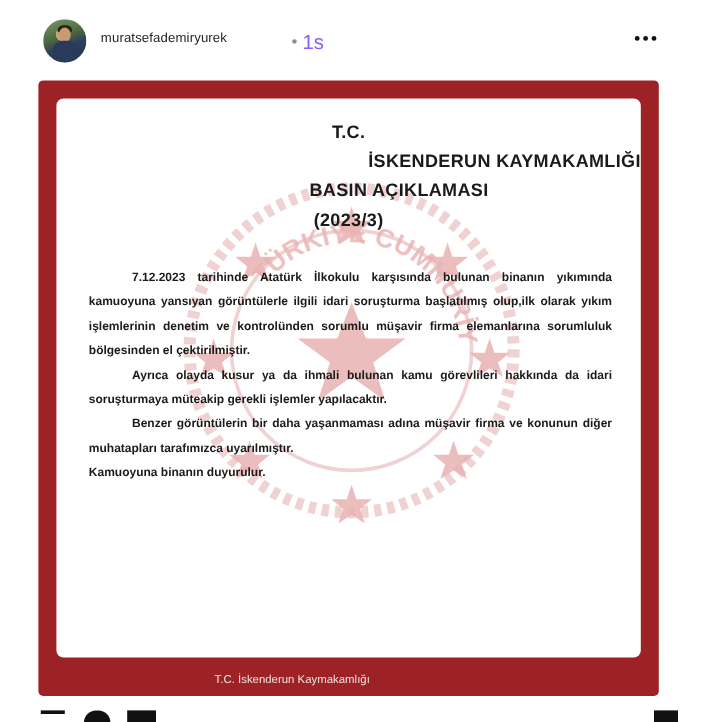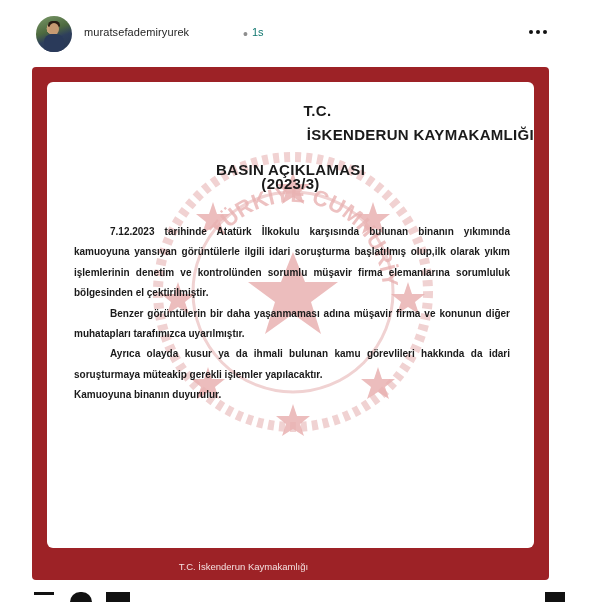--- a/index.html
+++ b/index.html
@@ -6,29 +6,29 @@
   body{width:600px;height:602px;overflow:hidden;position:relative;font-family:"Liberation Sans",sans-serif;color:#111;}
   .post-header{position:absolute;left:0;top:0;width:600px;height:64px;}
   .avatar{position:absolute;left:36px;top:16px;width:36px;height:36px;border-radius:50%;overflow:hidden;
     background:radial-gradient(circle at 45% 35%,#c9a27a 0 18%,transparent 19%),
       linear-gradient(160deg,#7c9a6a 0%,#4d6a3f 40%,#2e3f5c 60%,#25344f 100%);}
   .avatar .suit{position:absolute;left:8px;top:18px;width:20px;height:20px;border-radius:8px 8px 0 0;background:#2a3a5a;}
   .avatar .face{position:absolute;left:13px;top:7px;width:10px;height:12px;border-radius:50%;background:#c79a72;}
   .avatar .hair{position:absolute;left:12px;top:5px;width:12px;height:6px;border-radius:6px 6px 2px 2px;background:#2a1d14;}
   .username{position:absolute;left:84px;top:26px;font-size:11px;color:#262626;letter-spacing:0.1px;}
   .dot{position:absolute;left:243px;top:26px;font-size:14px;color:#8e8e8e;}
-  .time{position:absolute;left:252px;top:26px;font-size:11px;color:#0f766e;}
+  .time{position:absolute;left:252px;top:26px;font-size:17px;color:#8b5cf6;}
   .more-button{position:absolute;left:526px;top:22px;width:24px;height:20px;display:flex;align-items:center;justify-content:center;gap:3px;cursor:pointer;}
   .more-button span{width:4px;height:4px;border-radius:50%;background:#111;display:block;}
 
   .card{position:absolute;left:32px;top:67px;width:517px;height:513px;background:#9d2226;border-radius:4px;}
   .card-inner{position:absolute;left:15px;top:15px;width:487px;height:466px;background:#fff;border-radius:6px;overflow:hidden;}
   .seal{position:absolute;left:96px;top:60px;width:300px;height:300px;}
   .doc-title{position:absolute;left:0;width:487px;text-align:center;font-weight:bold;color:#1a1a1a;font-size:15px;letter-spacing:0.3px;}
-  .t1{top:20px;margin-left:27px;} .t2{top:44px;text-align:right;} .t3{top:79px;} .t4{top:93px;}
+  .t1{top:20px;} .t2{top:44px;text-align:right;} .t3{top:68px;margin-left:42px;} .t4{top:93px;}
   .body-text{position:absolute;left:27px;top:140px;width:436px;font-size:10px;line-height:20.4px;color:#1a1a1a;font-weight:bold;text-align:justify;}
   .body-text p{margin:0;}
   .body-text p.indent{text-indent:36px;}
   .footer-label{position:absolute;left:0;top:494px;width:423px;text-align:center;font-size:9.5px;color:#f4e0e0;}
 
   .action-bar{position:absolute;left:0;top:592px;width:600px;height:10px;}
   .ab-icon{position:absolute;top:0;height:10px;background:#111;}
 </style>
 </head>
 <body>
@@ -73,22 +73,22 @@
       <text font-family="Liberation Sans, sans-serif" font-size="22" font-weight="bold" fill="#e9b2b2" opacity="0.8">
         <textPath href="#arc" startOffset="20%">TÜRKİYE CUMHURİYETİ</textPath>
       </text>
     </svg>
     <div class="doc-title t1">T.C.</div>
     <div class="doc-title t2">İSKENDERUN KAYMAKAMLIĞI</div>
     <div class="doc-title t3">BASIN AÇIKLAMASI</div>
     <div class="doc-title t4">(2023/3)</div>
     <div class="body-text">
       <p class="indent">7.12.2023 tarihinde Atatürk İlkokulu karşısında bulunan binanın yıkımında kamuoyuna yansıyan görüntülerle ilgili idari soruşturma başlatılmış olup,ilk olarak yıkım işlemlerinin denetim ve kontrolünden sorumlu müşavir firma elemanlarına sorumluluk bölgesinden el çektirilmiştir.</p>
+      <p class="indent">Ayrıca olayda kusur ya da ihmali bulunan kamu görevlileri hakkında da idari soruşturmaya müteakip gerekli işlemler yapılacaktır.</p>
       <p class="indent">Benzer görüntülerin bir daha yaşanmaması adına müşavir firma ve konunun diğer muhatapları tarafımızca uyarılmıştır.</p>
-      <p class="indent">Ayrıca olayda kusur ya da ihmali bulunan kamu görevlileri hakkında da idari soruşturmaya müteakip gerekli işlemler yapılacaktır.</p>
       <p>Kamuoyuna binanın duyurulur.</p>
     </div>
   </div>
   <div class="footer-label">T.C. İskenderun Kaymakamlığı</div>
 </div>
 
 <div class="action-bar">
   <div class="ab-icon" style="left:34px;width:20px;background:transparent;border-top:3px solid #111;height:7px;"></div>
   <div class="ab-icon" style="left:70px;width:22px;border-radius:11px 11px 0 0;"></div>
   <div class="ab-icon" style="left:106px;width:24px;"></div>

